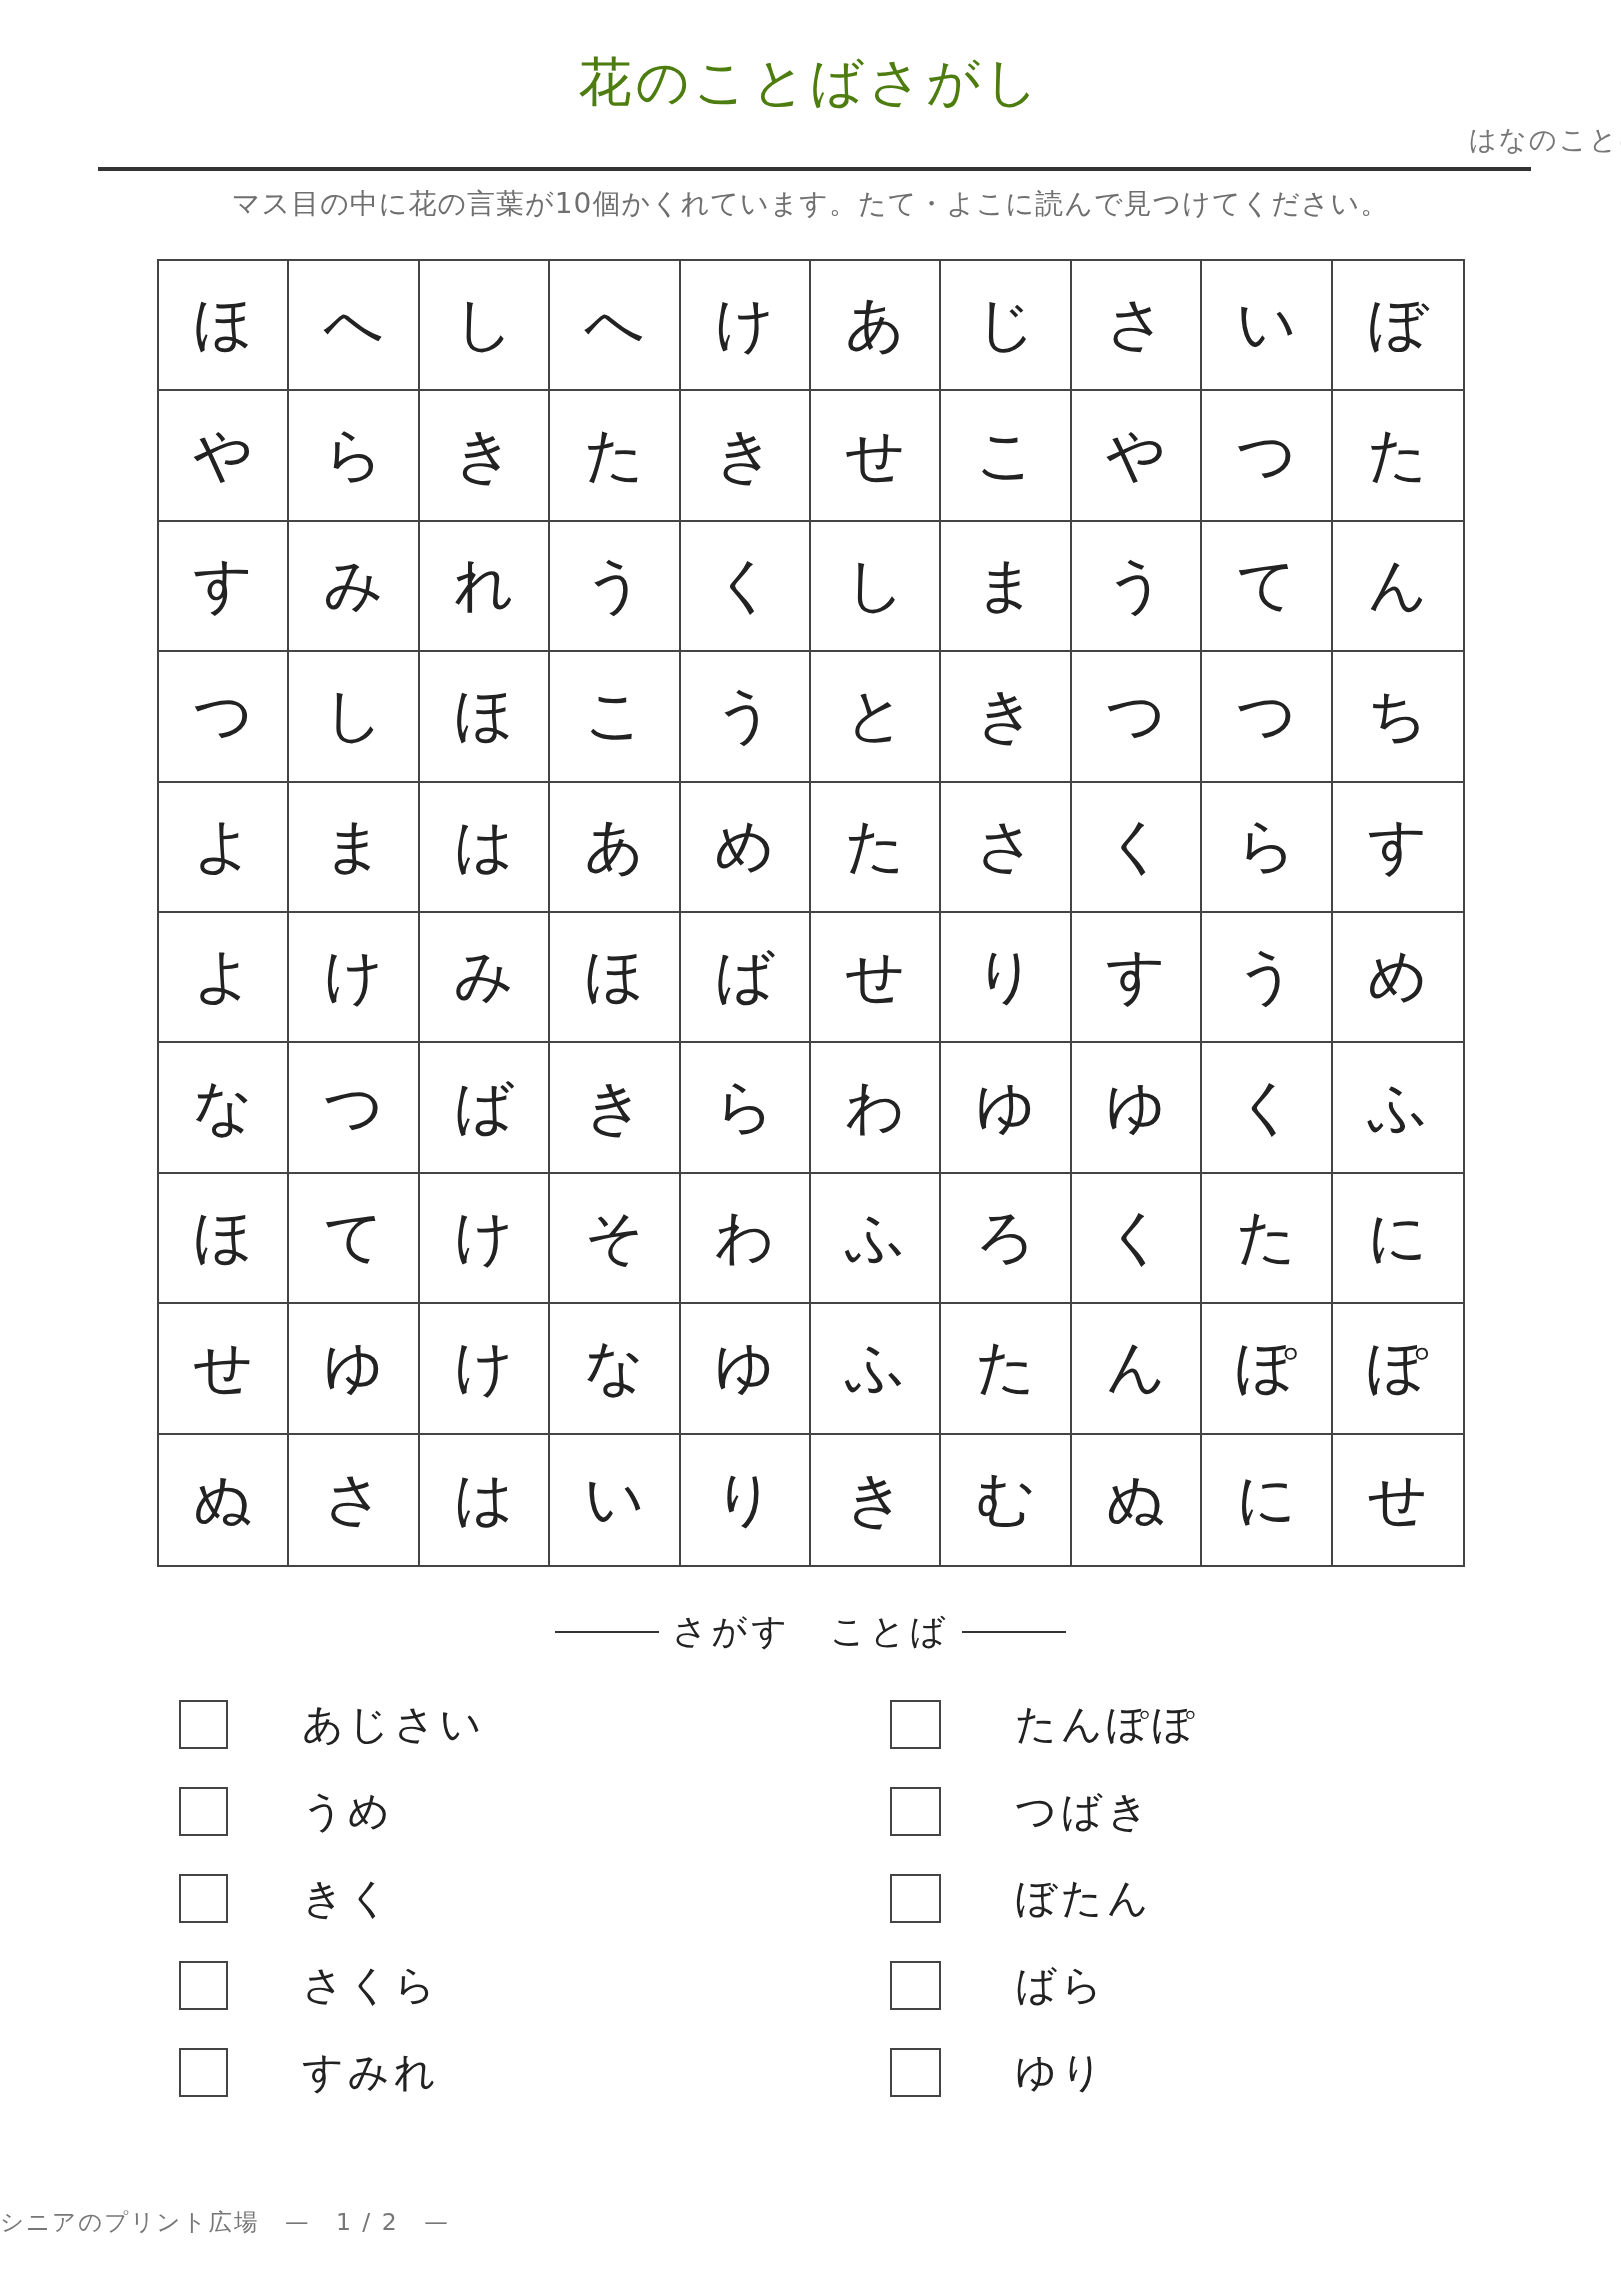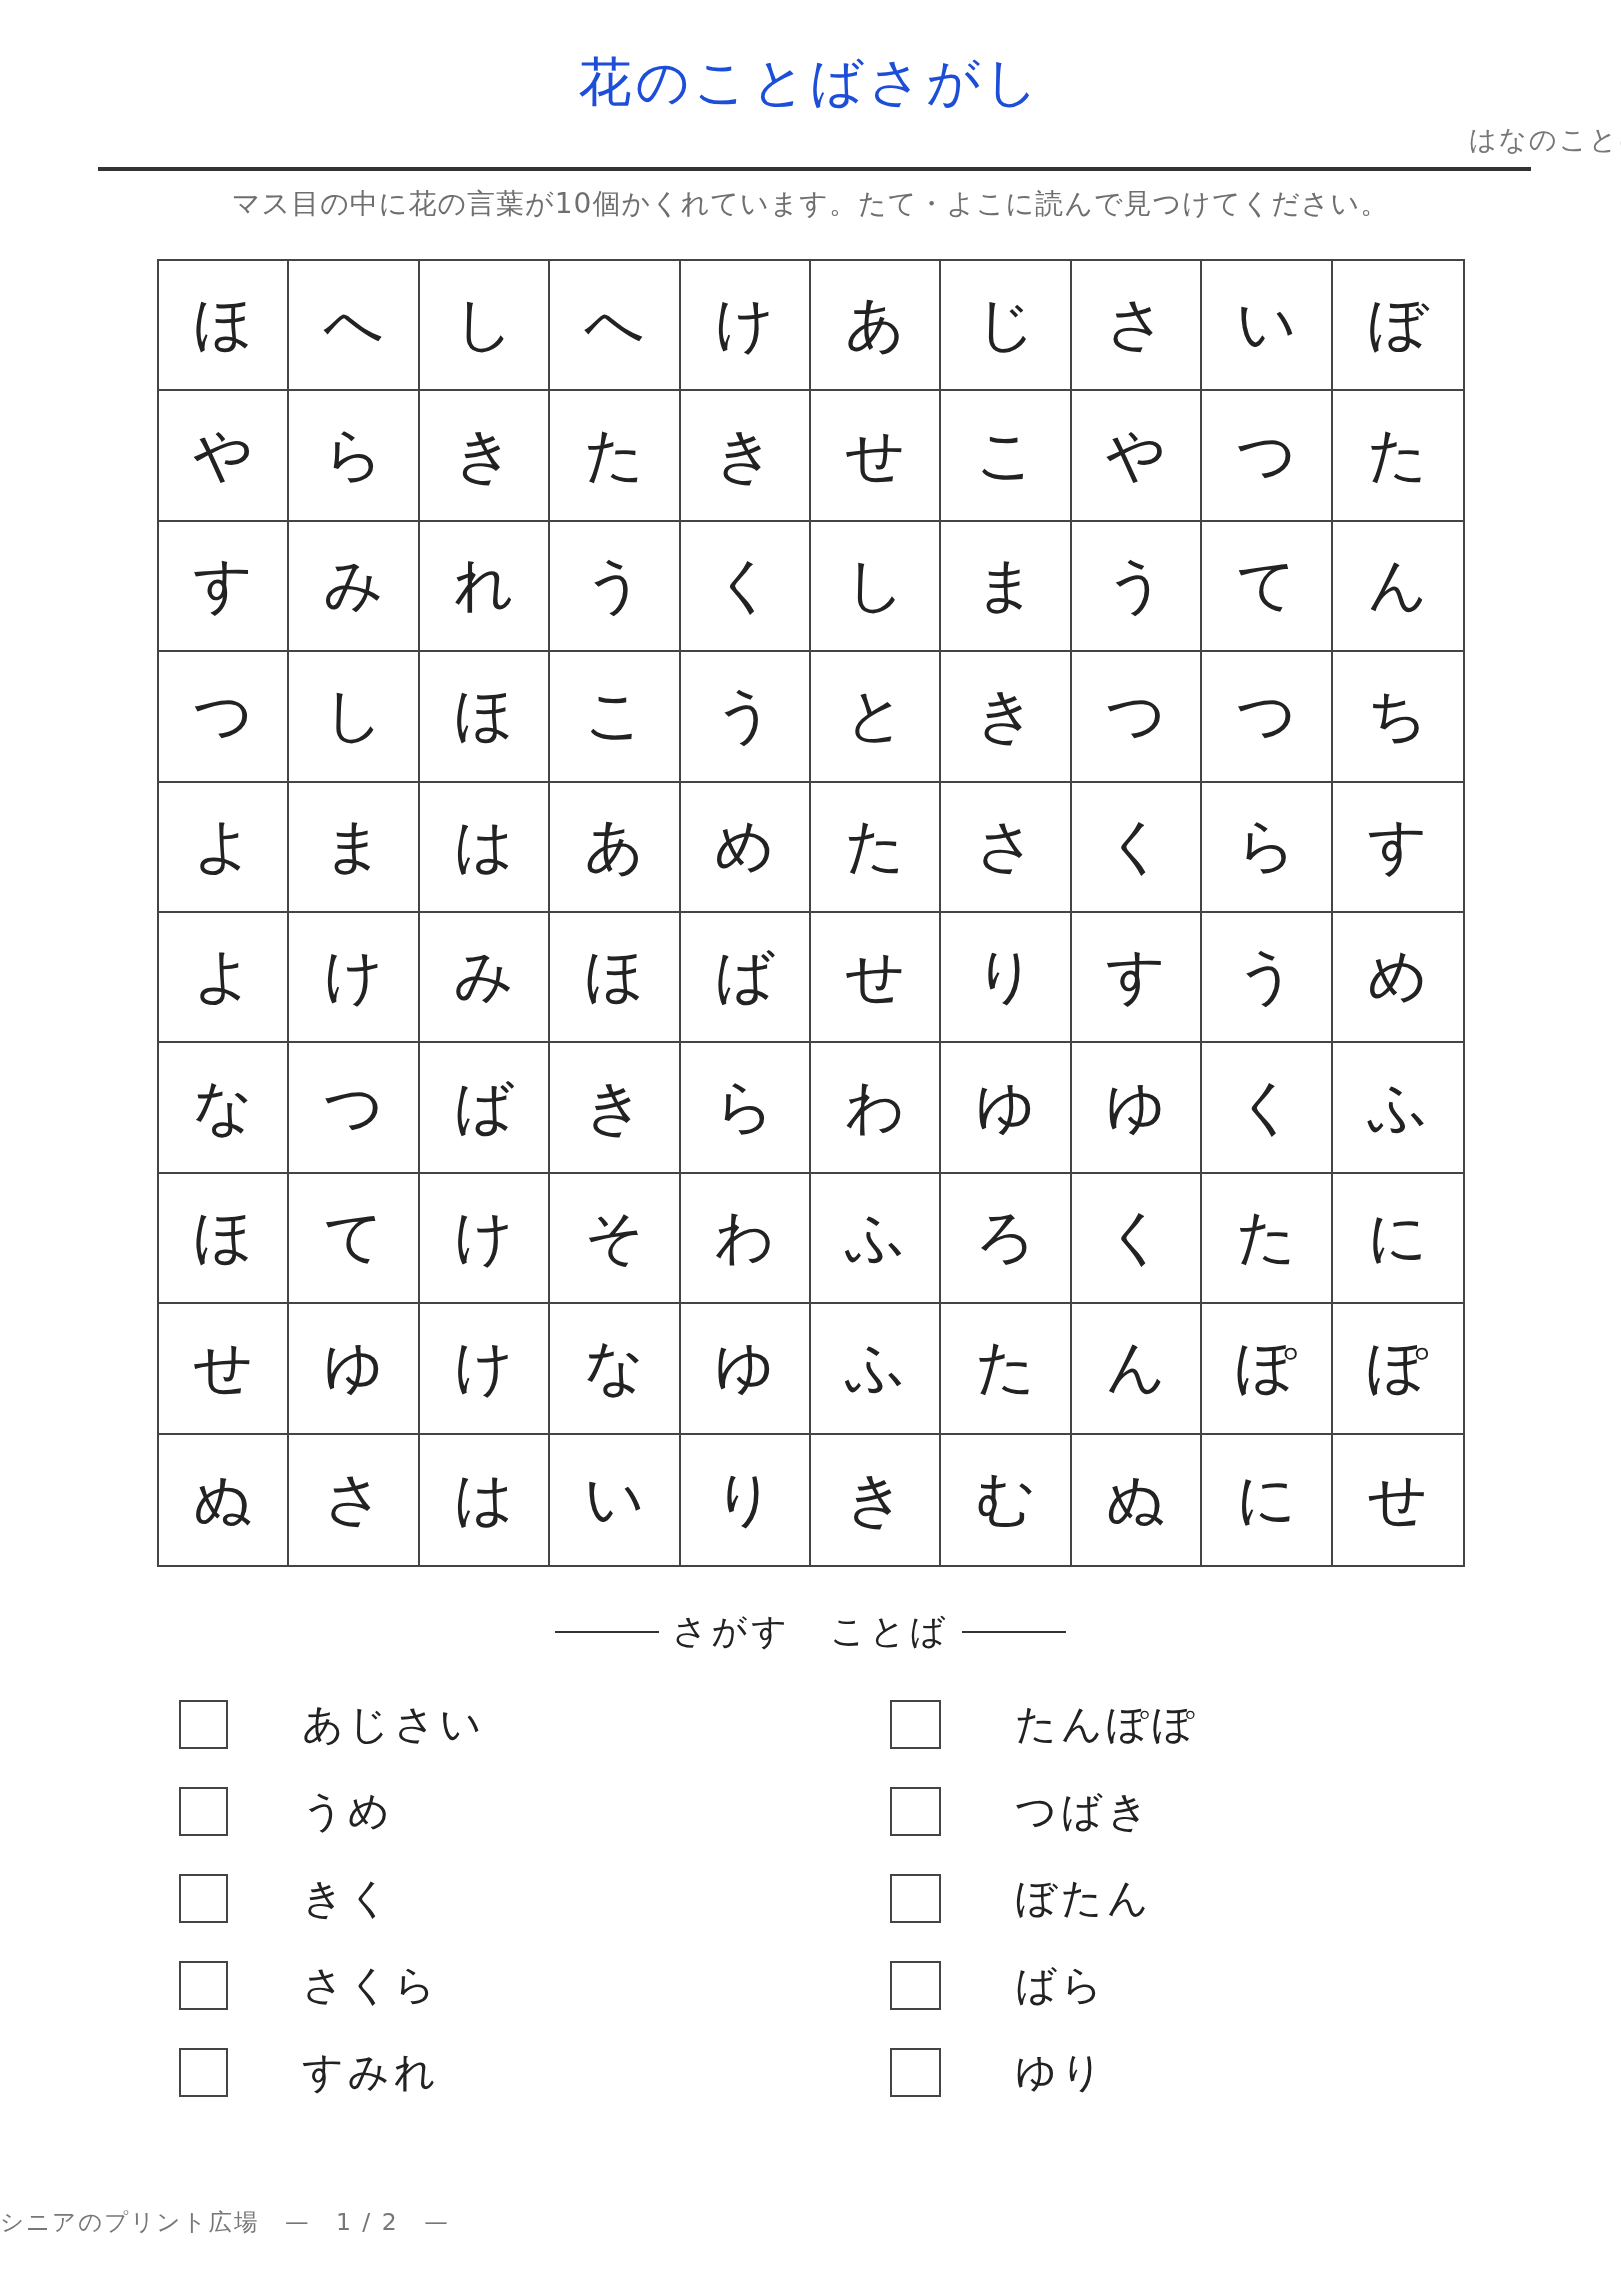--- a/index.html
+++ b/index.html
@@ -16,21 +16,21 @@
       overflow: hidden;
     }
     .title {
       position: absolute;
       top: 47px;
       left: 0;
       width: 1621px;
       text-align: center;
       font-size: 53px;
       letter-spacing: 3.9px;
-      color: #1d4ed8;
+      color: #4d7c0f;
       line-height: 69px;
     }
     .subtitle {
       position: absolute;
       top: 122px;
       left: 0;
       width: 1621px;
       text-align: right;
       font-size: 27.4px;
       letter-spacing: 2px;

